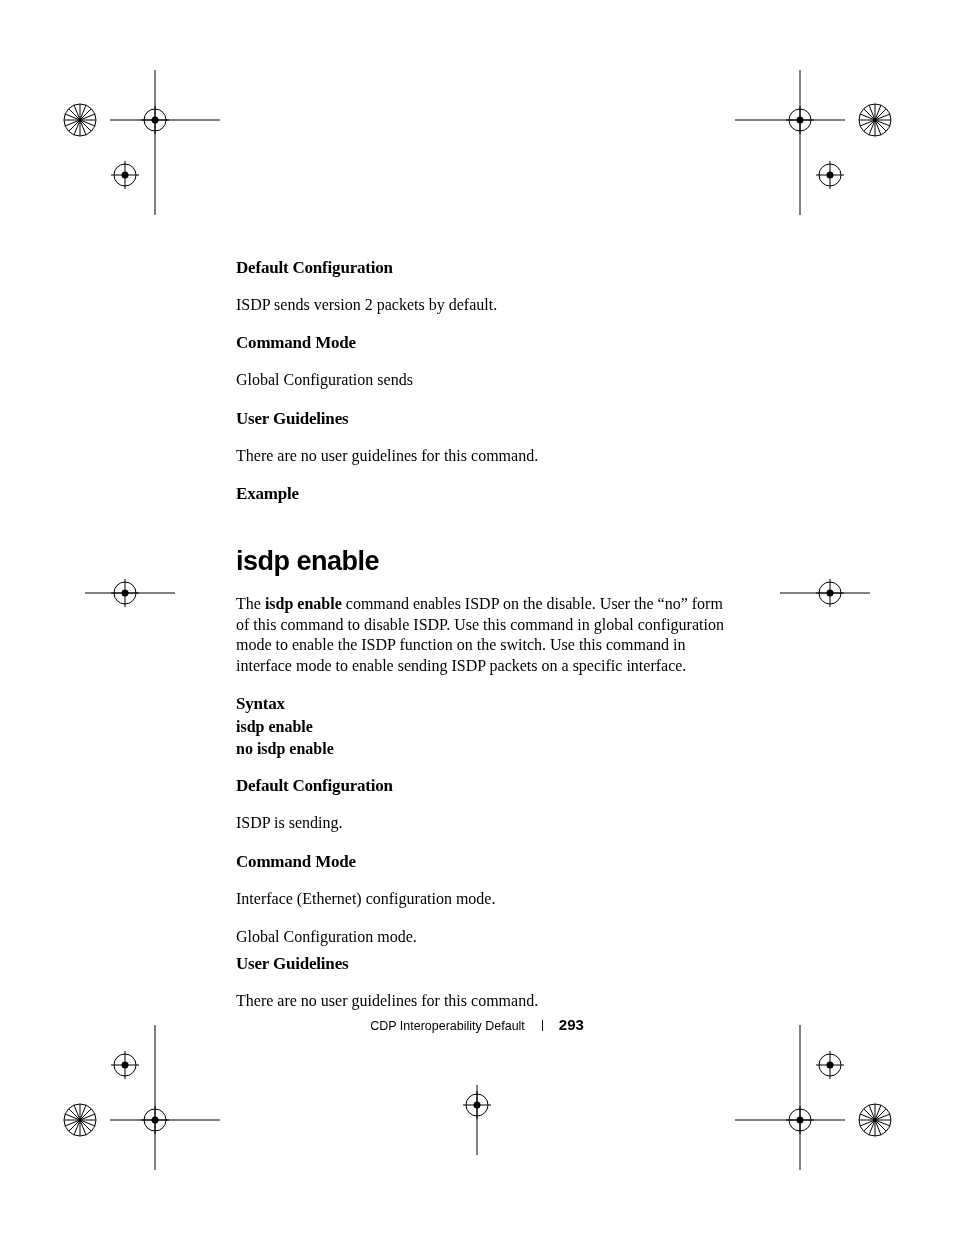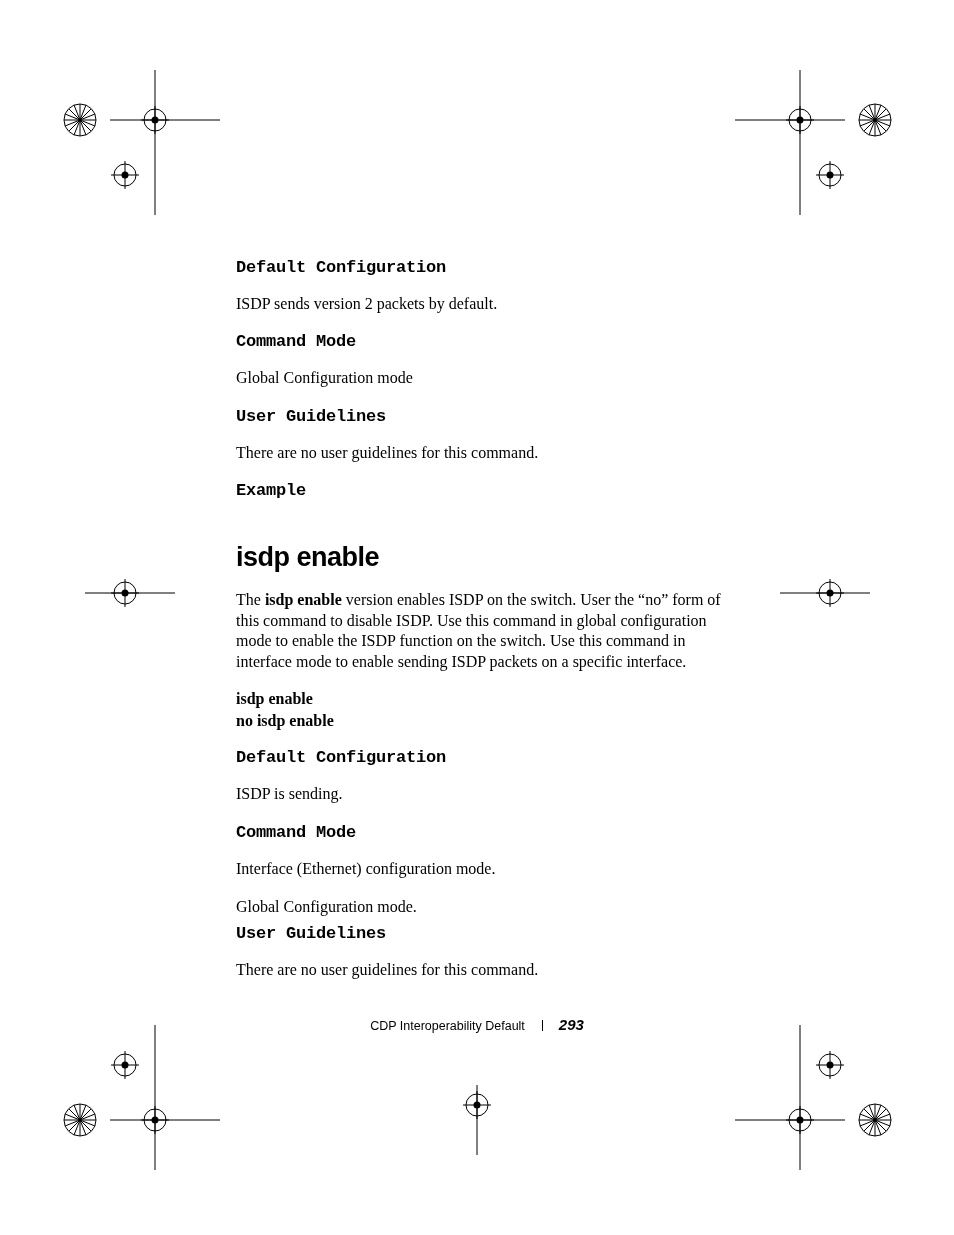--- a/index.html
+++ b/index.html
@@ -13,21 +13,21 @@
     position: relative;
     overflow: hidden;
   }
   .content {
     position: absolute;
     left: 236px;
     top: 258px;
     width: 490px;
   }
   .sec-heading {
-    font-family: Liberation Mono, monospace;
+    font-family: Liberation Serif, serif;
     font-weight: 700;
     font-size: 17px;
     letter-spacing: -0.2px;
     margin: 0 0 4px 0;
   }
   .body-text {
     font-family: Georgia, 'Times New Roman', serif;
     font-size: 16px;
     line-height: 1.28;
     margin: 17px 0 18px 0;
@@ -60,53 +60,53 @@
     display: inline-block;
     width: 1px;
     height: 11px;
     background: #000;
     vertical-align: -1px;
     margin: 0 12px 0 14px;
   }
   .footer .pnum {
     font-weight: 700;
     font-size: 15px;
-    font-style: italic;
   }
   
   .cropmark {
     position: absolute;
     pointer-events: none;
   }
   .cropmark line { stroke: #000; stroke-width: 1; }
   .reg-outer { fill: none; stroke: #000; stroke-width: 1; }
   .reg-hatch { fill: none; stroke: #000; stroke-width: 0.6; }
 </style>
 </head>
 <body>
 
 <div class="content">
 
   <p class="sec-heading">Default Configuration</p>
   <p class="body-text">ISDP sends version 2 packets by default.</p>
 
   <p class="sec-heading">Command Mode</p>
-  <p class="body-text">Global Configuration mode</p>
+  <p class="body-text">Global Configuration sends</p>
 
   <p class="sec-heading">User Guidelines</p>
   <p class="body-text">There are no user guidelines for this command.</p>
 
   <p class="sec-heading" style="margin-bottom:12px">Example</p>
 
   <h1 class="cmd-title">isdp enable</h1>
 
   <p class="body-text">
-    <span>The </span><b>isdp enable</b><span> version enables ISDP on the switch. User the “no” form of this command to disable ISDP. Use this command in global configuration mode to enable the ISDP function on the switch. Use this command in interface mode to enable sending ISDP packets on a specific interface.</span>
+    <span>The </span><b>isdp enable</b><span> command enables ISDP on the disable. User the “no” form of this command to disable ISDP. Use this command in global configuration mode to enable the ISDP function on the switch. Use this command in interface mode to enable sending ISDP packets on a specific interface.</span>
   </p>
 
+  <p class="sec-heading">Syntax</p>
   <p class="mono">isdp enable</p>
   <p class="mono" style="margin-bottom:18px">no isdp enable</p>
 
   <p class="sec-heading">Default Configuration</p>
   <p class="body-text">ISDP is sending.</p>
 
   <p class="sec-heading">Command Mode</p>
   <p class="body-text">Interface (Ethernet) configuration mode.</p>
   <p class="body-text tight">Global Configuration mode.</p>
 

